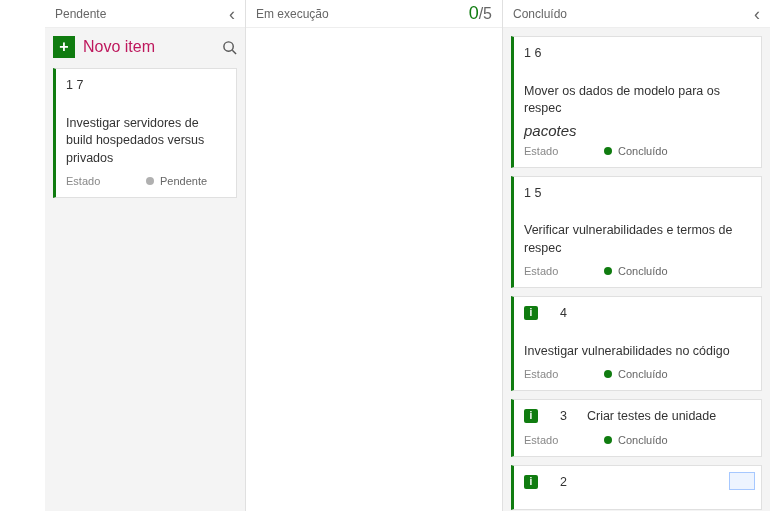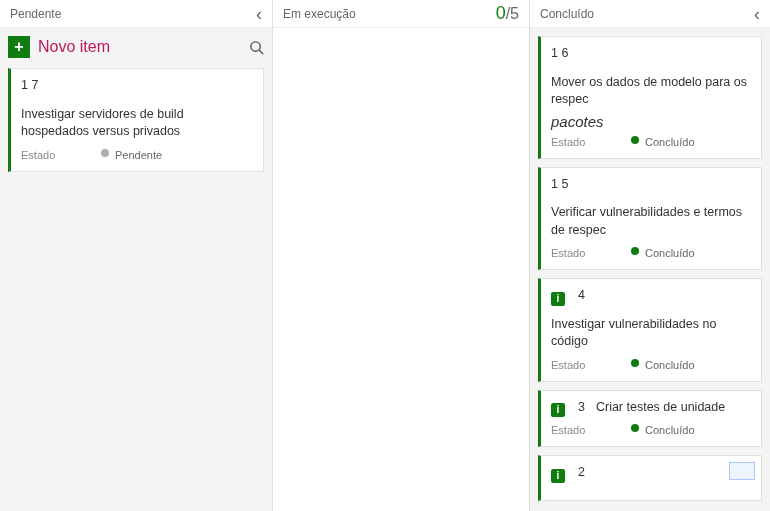--- a/index.html
+++ b/index.html
@@ -1,37 +1,37 @@
 <!DOCTYPE html>
 <html><head>
 <meta charset="utf-8">
 <style>
   * { box-sizing: border-box; margin: 0; padding: 0; }
   body { font-family: "Segoe UI", Arial, sans-serif; font-size: 12px; color: #333; background: #fff; width: 770px; height: 511px; overflow: hidden; }
   .board { display: flex; width: 100%; height: 100%; }
   .col { display: flex; flex-direction: column; border-right: 1px solid #e0e0e0; }
   .col:last-child { border-right: none; }
-  .col-pending { width: 273px; }
+  .col-pending { width: 246px; padding-left: 45px; }
   .col-running { width: 257px; }
   .col-done { flex: 1; }
   .col-header { display: flex; align-items: center; justify-content: space-between; padding: 6px 10px; height: 28px; background: #fff; border-bottom: 1px solid #eee;}
   .col-title { color: #666; font-size: 12px; }
   .chevron { color: #666; font-size: 18px; line-height: 1; cursor: pointer; user-select: none; }
   .col-body { background: #f4f4f4; flex: 1; padding: 8px; overflow: hidden; }
   .col-running .col-body { background: #fff; }
   .newrow { display: flex; align-items: center; gap: 8px; margin-bottom: 10px; }
   .plus { width: 22px; height: 22px; background: #107c10; color: #fff; display: flex; align-items: center; justify-content: center; font-size: 16px; font-weight: bold; cursor: pointer; }
   .newtext { color: #be185d; font-size: 16px; }
   .search-icon { margin-left: auto; color: #555; font-size: 14px; cursor: pointer; }
   .search-icon svg { width: 15px; height: 15px; display:block; }
   .card { background: #fff; border: 1px solid #e0e0e0; border-left: 3px solid #107c10; padding: 8px 10px 10px 10px; margin-bottom: 8px; position: relative; }
-  .card-title { font-size: 12.5px; color: #333; line-height: 1.4; margin-bottom: 8px; display: flex; align-items: flex-end; gap: 11px; flex-wrap: wrap; }
+  .card-title { font-size: 12.5px; color: #333; line-height: 1.4; margin-bottom: 8px; display: flex; align-items: flex-start; gap: 20px; flex-wrap: wrap; }
   .card-title .clip { flex-shrink: 0; }
   .clip { width: 14px; height: 14px; background: #107c10; border-radius: 2px; display: inline-flex; align-items: center; justify-content: center; color: #fff; font-size: 10px; font-weight: bold; margin-right: 2px; position: relative; top:1px;}
-  .state-row { display: flex; font-size: 11px; color: #888; }
+  .state-row { display: flex; align-items: center; font-size: 11px; color: #888; }
   .state-label { width: 80px; }
   .dot { width: 8px; height: 8px; border-radius: 50%; margin-right: 6px; }
   .dot-gray { background: #b0b0b0; }
   .dot-green { background: #107c10; }
   .state-val { color: #666; }
   .count { font-size: 16px; }
   .count-green { color: #107c10; font-weight: 400; font-size: 18px;}
   .count-rest { color: #666; }
   .sel-box { position:absolute; top:6px; right:6px; width:26px; height:18px; border:1px solid #a6c8ff; background:rgba(166,200,255,0.2); }
 </style>

